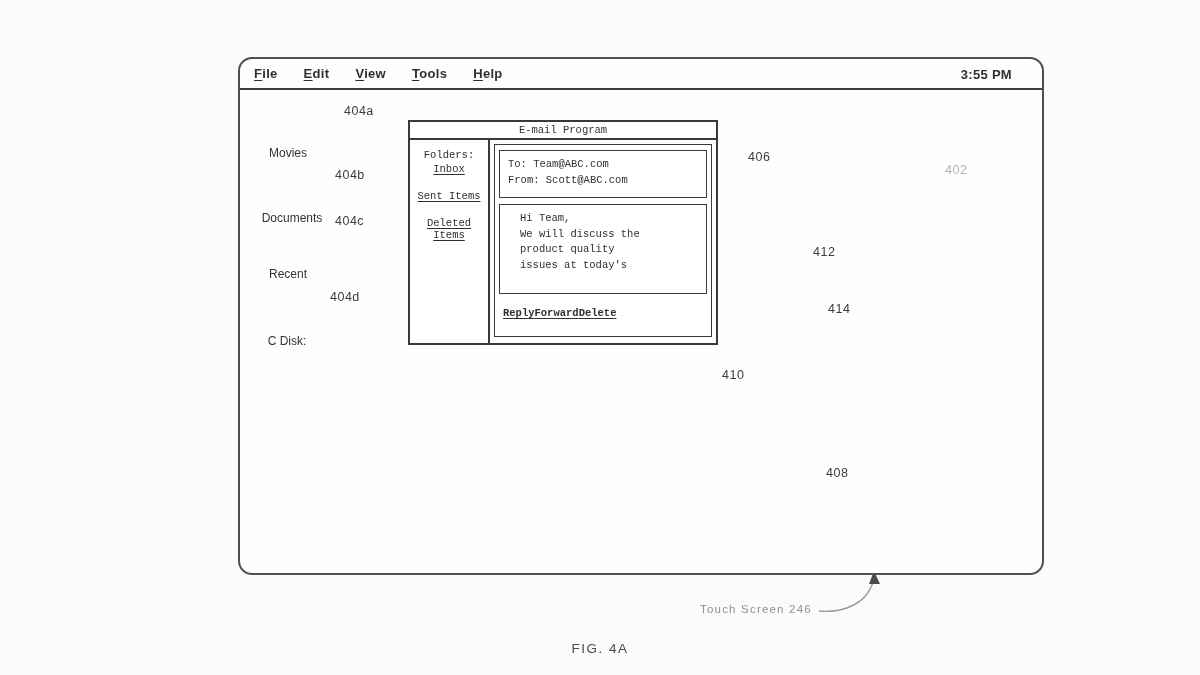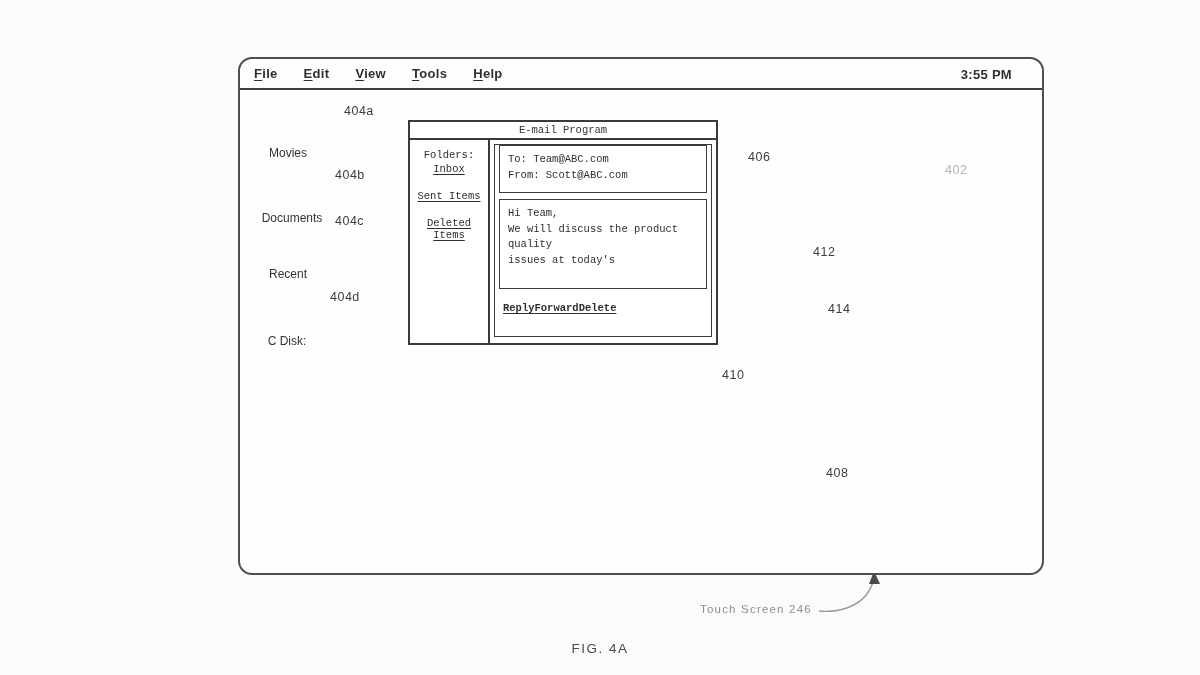--- a/index.html
+++ b/index.html
@@ -31,22 +31,22 @@
                 border:2px solid #3a3a3a;background:#fff;font-size:10.5px;font-family:Liberation Mono, monospace;}
   .email-title{height:18px;line-height:16px;text-align:center;border-bottom:2px solid #3a3a3a;
                font-size:10.5px;color:#333;}
   .email-body{display:flex;height:203px;}
   .folders-pane{width:80px;border-right:2px solid #3a3a3a;text-align:center;padding-top:9px;}
   .folders-heading{margin-bottom:2px;}
   .folder-link{display:block;text-decoration:underline;text-underline-offset:2px;color:#2f2f2f;}
   .folder-link.sp{margin-top:15px;padding:0 4px;}
   .message-pane{flex:1;padding:4px;}
   .message-inner{border:1.5px solid #3a3a3a;height:193px;padding:0 4px;}
-  .msg-header{border:1.5px solid #3a3a3a;height:48px;padding:5px 8px;line-height:16px;}
-  .msg-body{border:1.5px solid #3a3a3a;margin-top:6px;height:90px;padding:6px 8px;line-height:15.5px;}
+  .msg-header{border:1.5px solid #3a3a3a;margin-top:5px;height:48px;padding:5px 8px;line-height:16px;}
+  .msg-body{border:1.5px solid #3a3a3a;margin-top:6px;height:90px;padding:6px 20px;line-height:15.5px;}
   .msg-actions{margin:13px 4px 0;display:flex;font-weight:700;}
   .msg-actions a{text-decoration:underline;text-underline-offset:2px;color:#2f2f2f;}
 
   .ts-label{position:absolute;left:700px;top:603px;font-size:11.5px;color:#8e8e8e;letter-spacing:1.2px;}
   .fig-caption{position:absolute;left:520px;top:641px;width:160px;text-align:center;
                font-size:13.5px;color:#4a4a4a;letter-spacing:1.5px;}
 </style>
 </head>
 <body>
 

